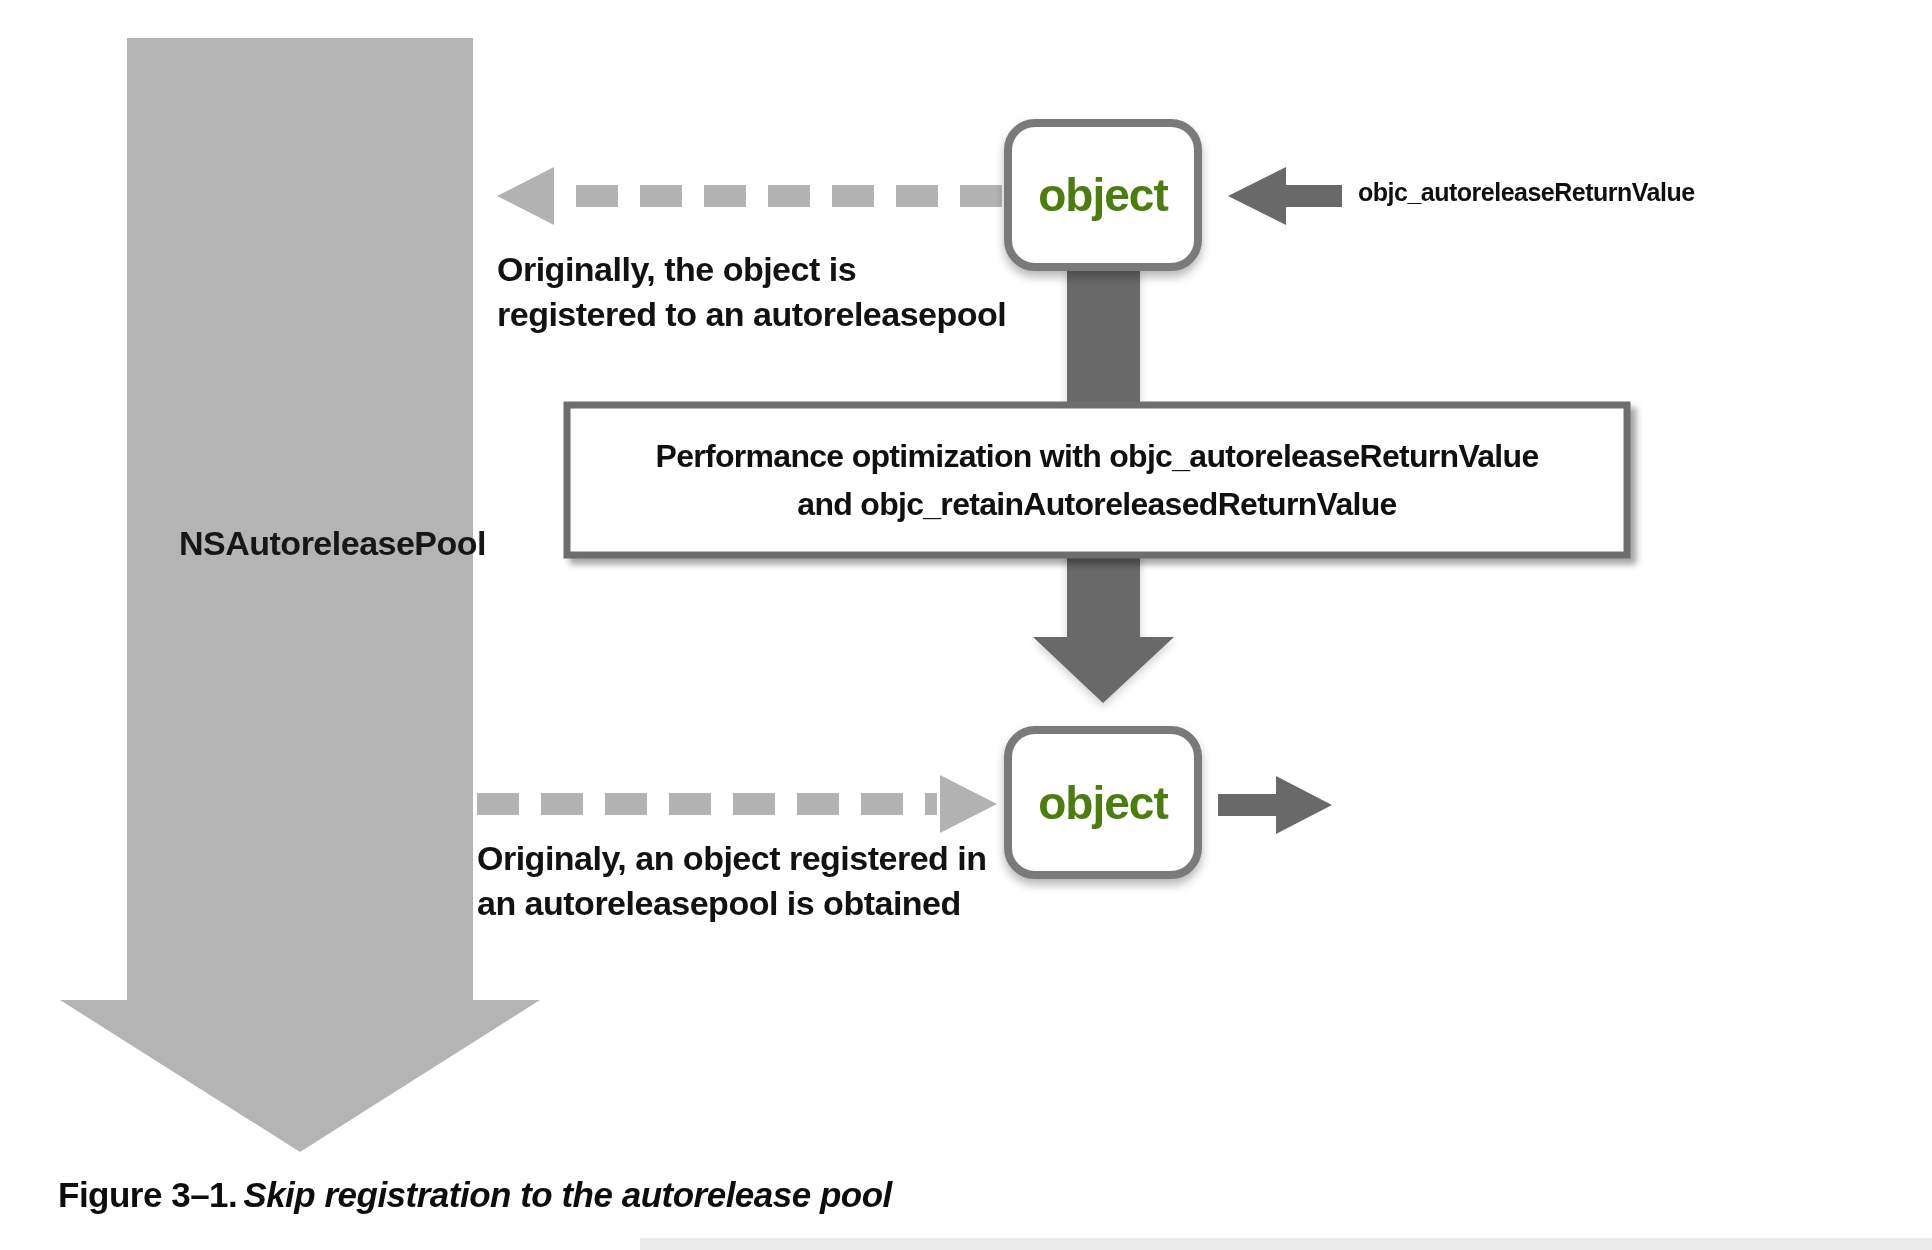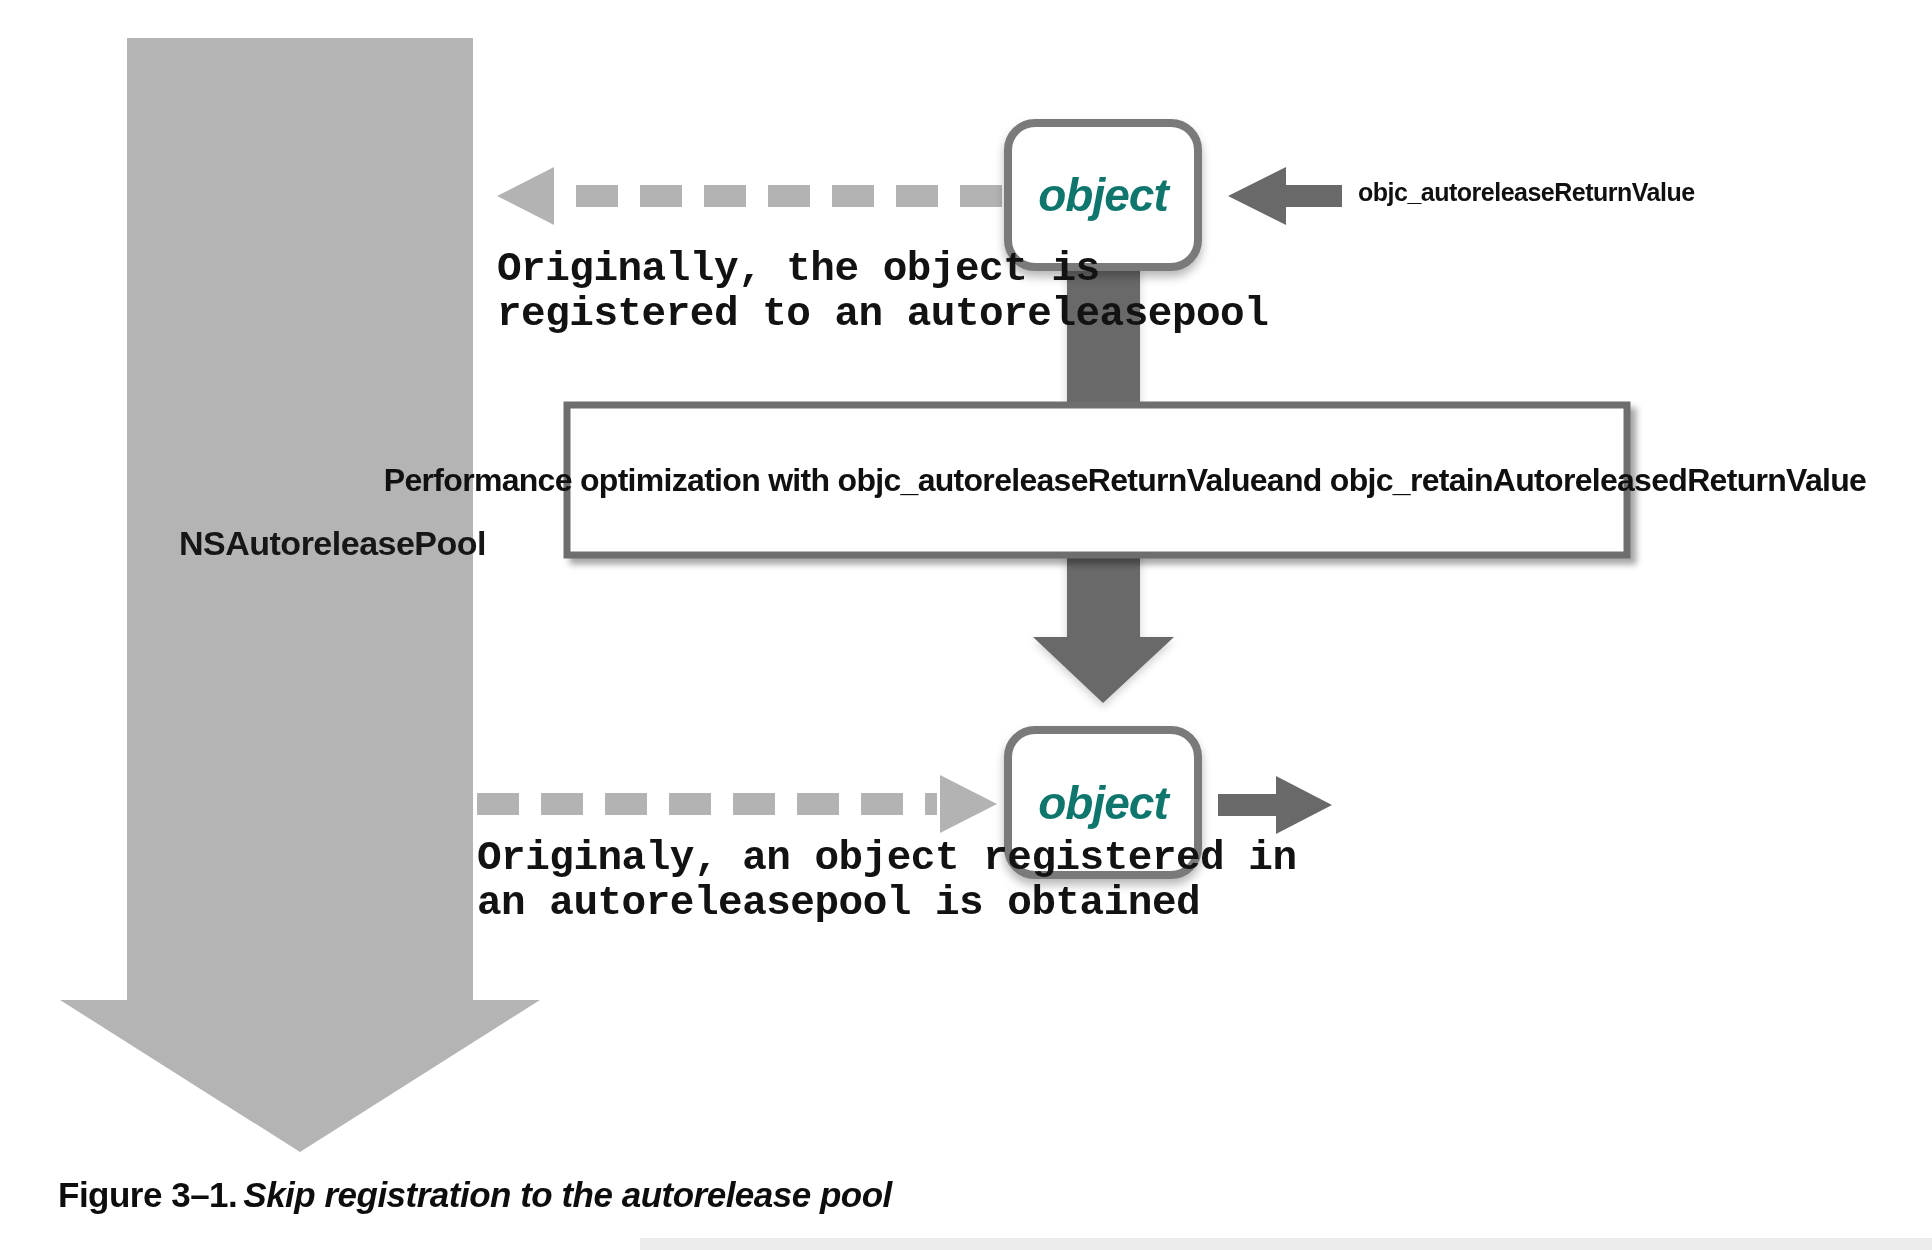--- a/index.html
+++ b/index.html
@@ -3,32 +3,32 @@
 <meta charset="utf-8">
 <style>
   html,body{margin:0;padding:0;background:#ffffff;}
   .canvas{
     position:relative;width:1932px;height:1250px;background:#ffffff;overflow:hidden;
     font-family:"Liberation Sans", sans-serif;
   }
   .canvas svg{position:absolute;left:0;top:0;}
   .txt{position:absolute;color:#141414;font-weight:bold;letter-spacing:-0.5px;white-space:nowrap;}
   .pool-label{left:127px;top:524px;width:411px;text-align:center;font-size:34px;color:#161616;}
-  .note{font-size:41px;line-height:45px;color:#121212;font-family:Liberation Mono, monospace;}
+  .note{font-size:34px;line-height:45px;color:#121212;}
   .note-top{left:497px;top:247px;}
   .note-bottom{left:477px;top:836px;}
   .obj-label{display:flex;align-items:center;justify-content:center;
-    font-size:46px;font-weight:bold;color:#0f766e;letter-spacing:-1px;font-style:italic;}
+    font-size:46px;font-weight:bold;color:#4d7c0f;letter-spacing:-1px;}
   .obj-top{left:1008px;top:123px;width:190px;height:144px;position:absolute;}
   .obj-bottom{left:1008px;top:730px;width:190px;height:145px;position:absolute;}
   .fn-label{font-size:25px;color:#101010;}
   .fn-top{left:1358px;top:178px;}
   .fn-bottom{left:1353px;top:787px;}
-  .center-text{left:602px;top:409px;width:1046px;height:142px;position:absolute;
-    display:flex;flex-direction:row;align-items:center;justify-content:center;
+  .center-text{left:574px;top:409px;width:1046px;height:142px;position:absolute;
+    display:flex;flex-direction:column;align-items:center;justify-content:center;
     font-size:32px;font-weight:bold;line-height:48px;color:#101010;letter-spacing:-0.7px;
     text-align:center;white-space:nowrap;}
   .caption{left:58px;top:1175px;font-size:35px;letter-spacing:-0.5px;color:#0d0d0d;}
   .caption .cap-italic{font-style:italic;margin-left:6px;}
 </style>
 </head>
 <body>
 
 <div class="canvas">
 

